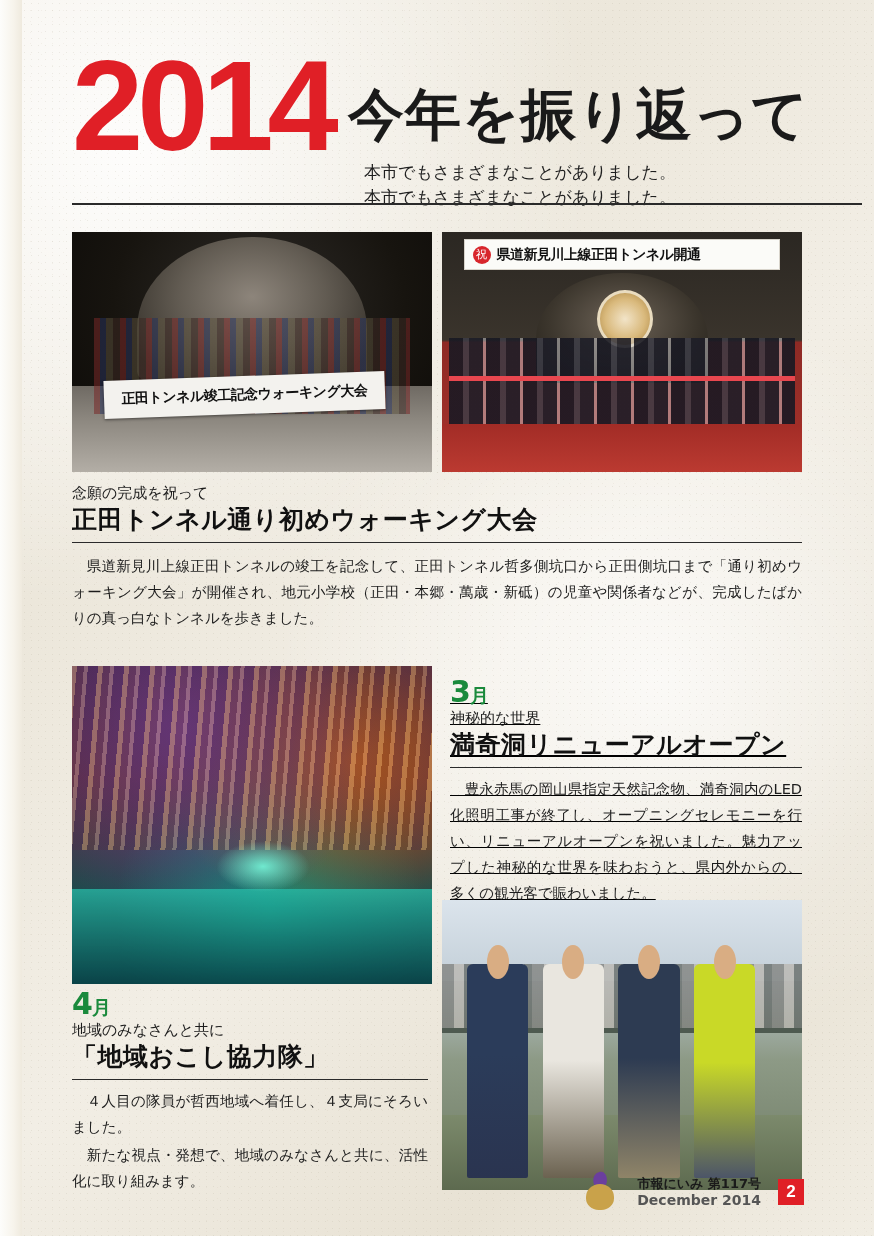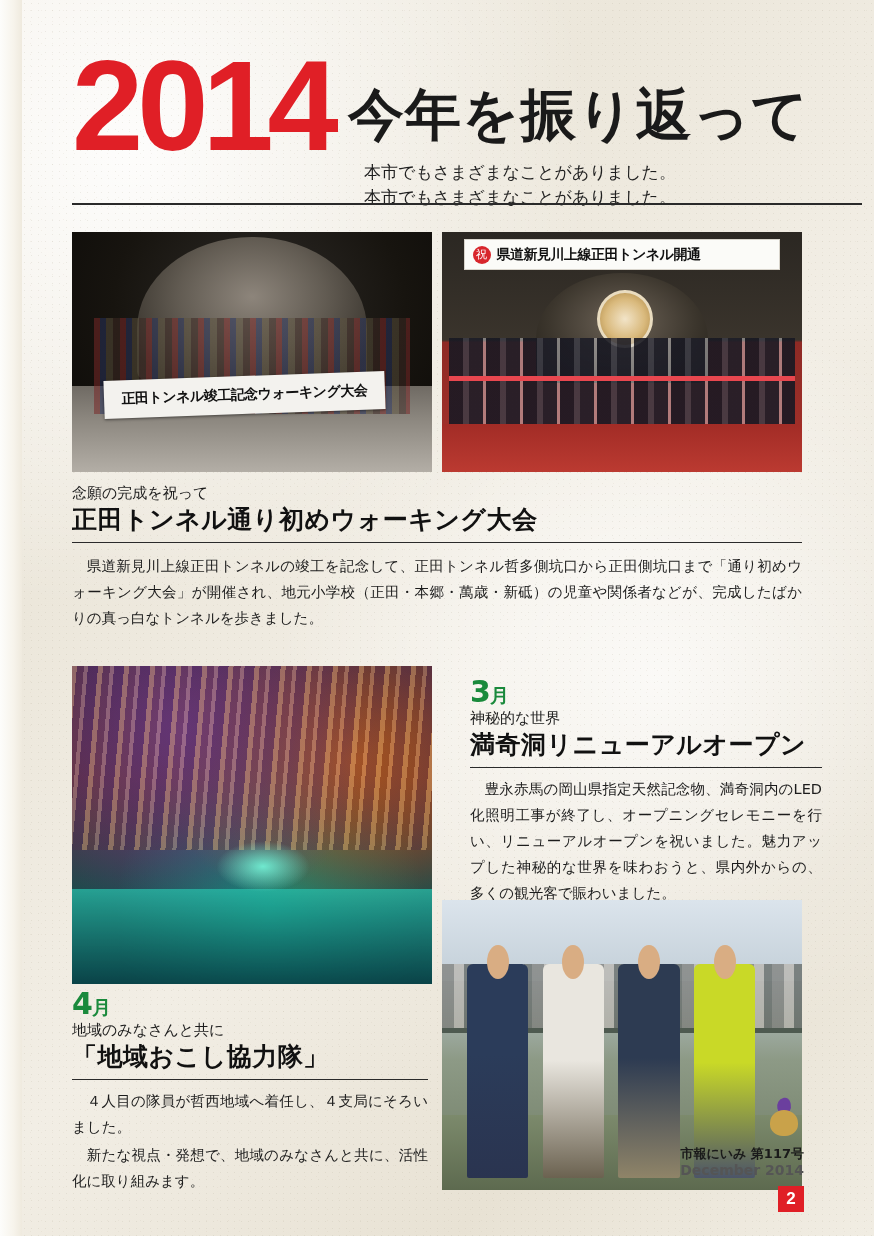--- a/index.html
+++ b/index.html
@@ -271,38 +271,37 @@
     font-size: 14.5px;
     line-height: 26px;
     color: #1c1c1c;
     text-align: justify;
   }
 
   #article-feb { position: absolute; left: 72px; top: 484px; width: 730px; }
   #article-feb .rule { width: 730px; margin-top: 6px; }
   #article-feb .body-text { margin-top: 10px; }
 
-  #article-mar { position: absolute; left: 470px; top: 674px; width: 352px; }
+  #article-mar { position: absolute; left: 450px; top: 674px; width: 352px; text-decoration: underline; }
   #article-mar .rule { width: 352px; margin-top: 6px; }
   #article-mar .body-text { margin-top: 8px; }
 
   #article-apr { position: absolute; left: 72px; top: 986px; width: 356px; }
   #article-apr .rule { width: 356px; margin-top: 6px; }
   #article-apr .body-text { margin-top: 8px; }
   #article-apr .body-text p { margin: 0 0 2px 0; }
 
   
   .footer {
     position: absolute;
     right: 70px;
     bottom: 24px;
     display: flex;
-    align-items: flex-end;
-    gap: 8px;
-    flex-direction: column;
+    align-items: center;
+    gap: 17px;
   }
   .footer .mascot {
     width: 40px; height: 40px;
     position: relative;
   }
   .footer .mascot .body {
     position: absolute; left: 6px; top: 12px; width: 28px; height: 26px;
     border-radius: 50% 50% 45% 45%;
     background: #c9a24a;
   }

